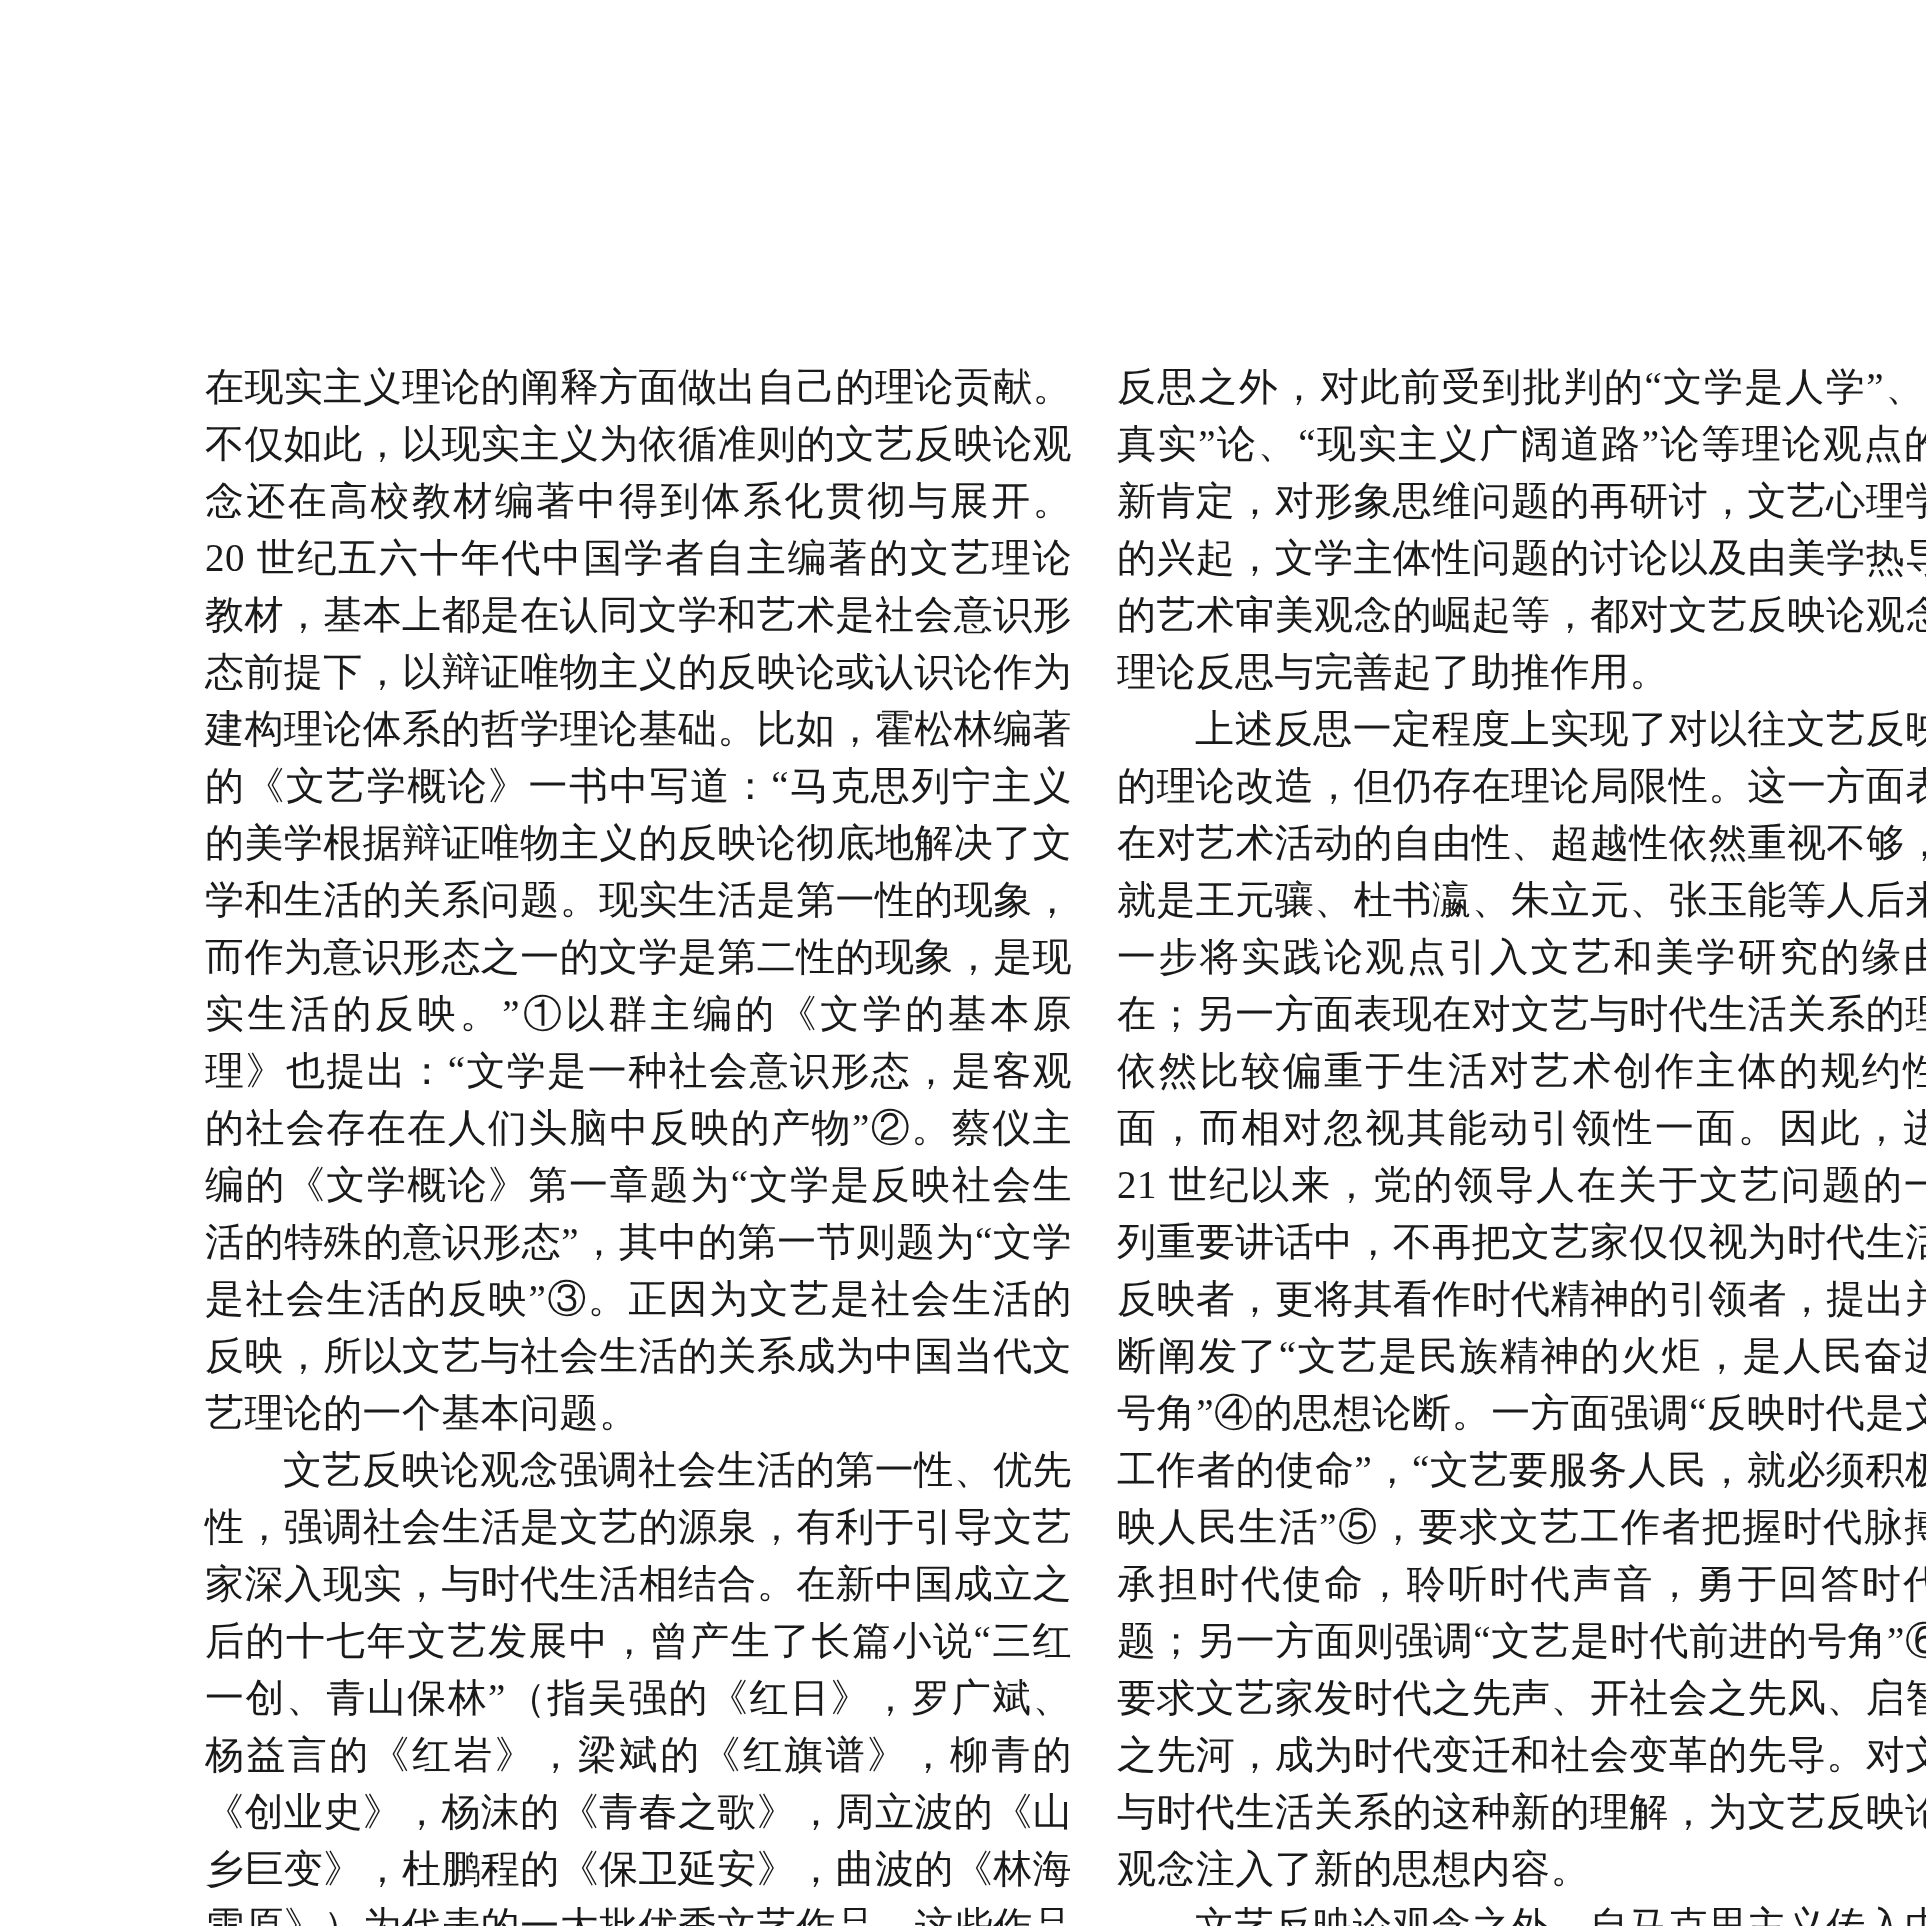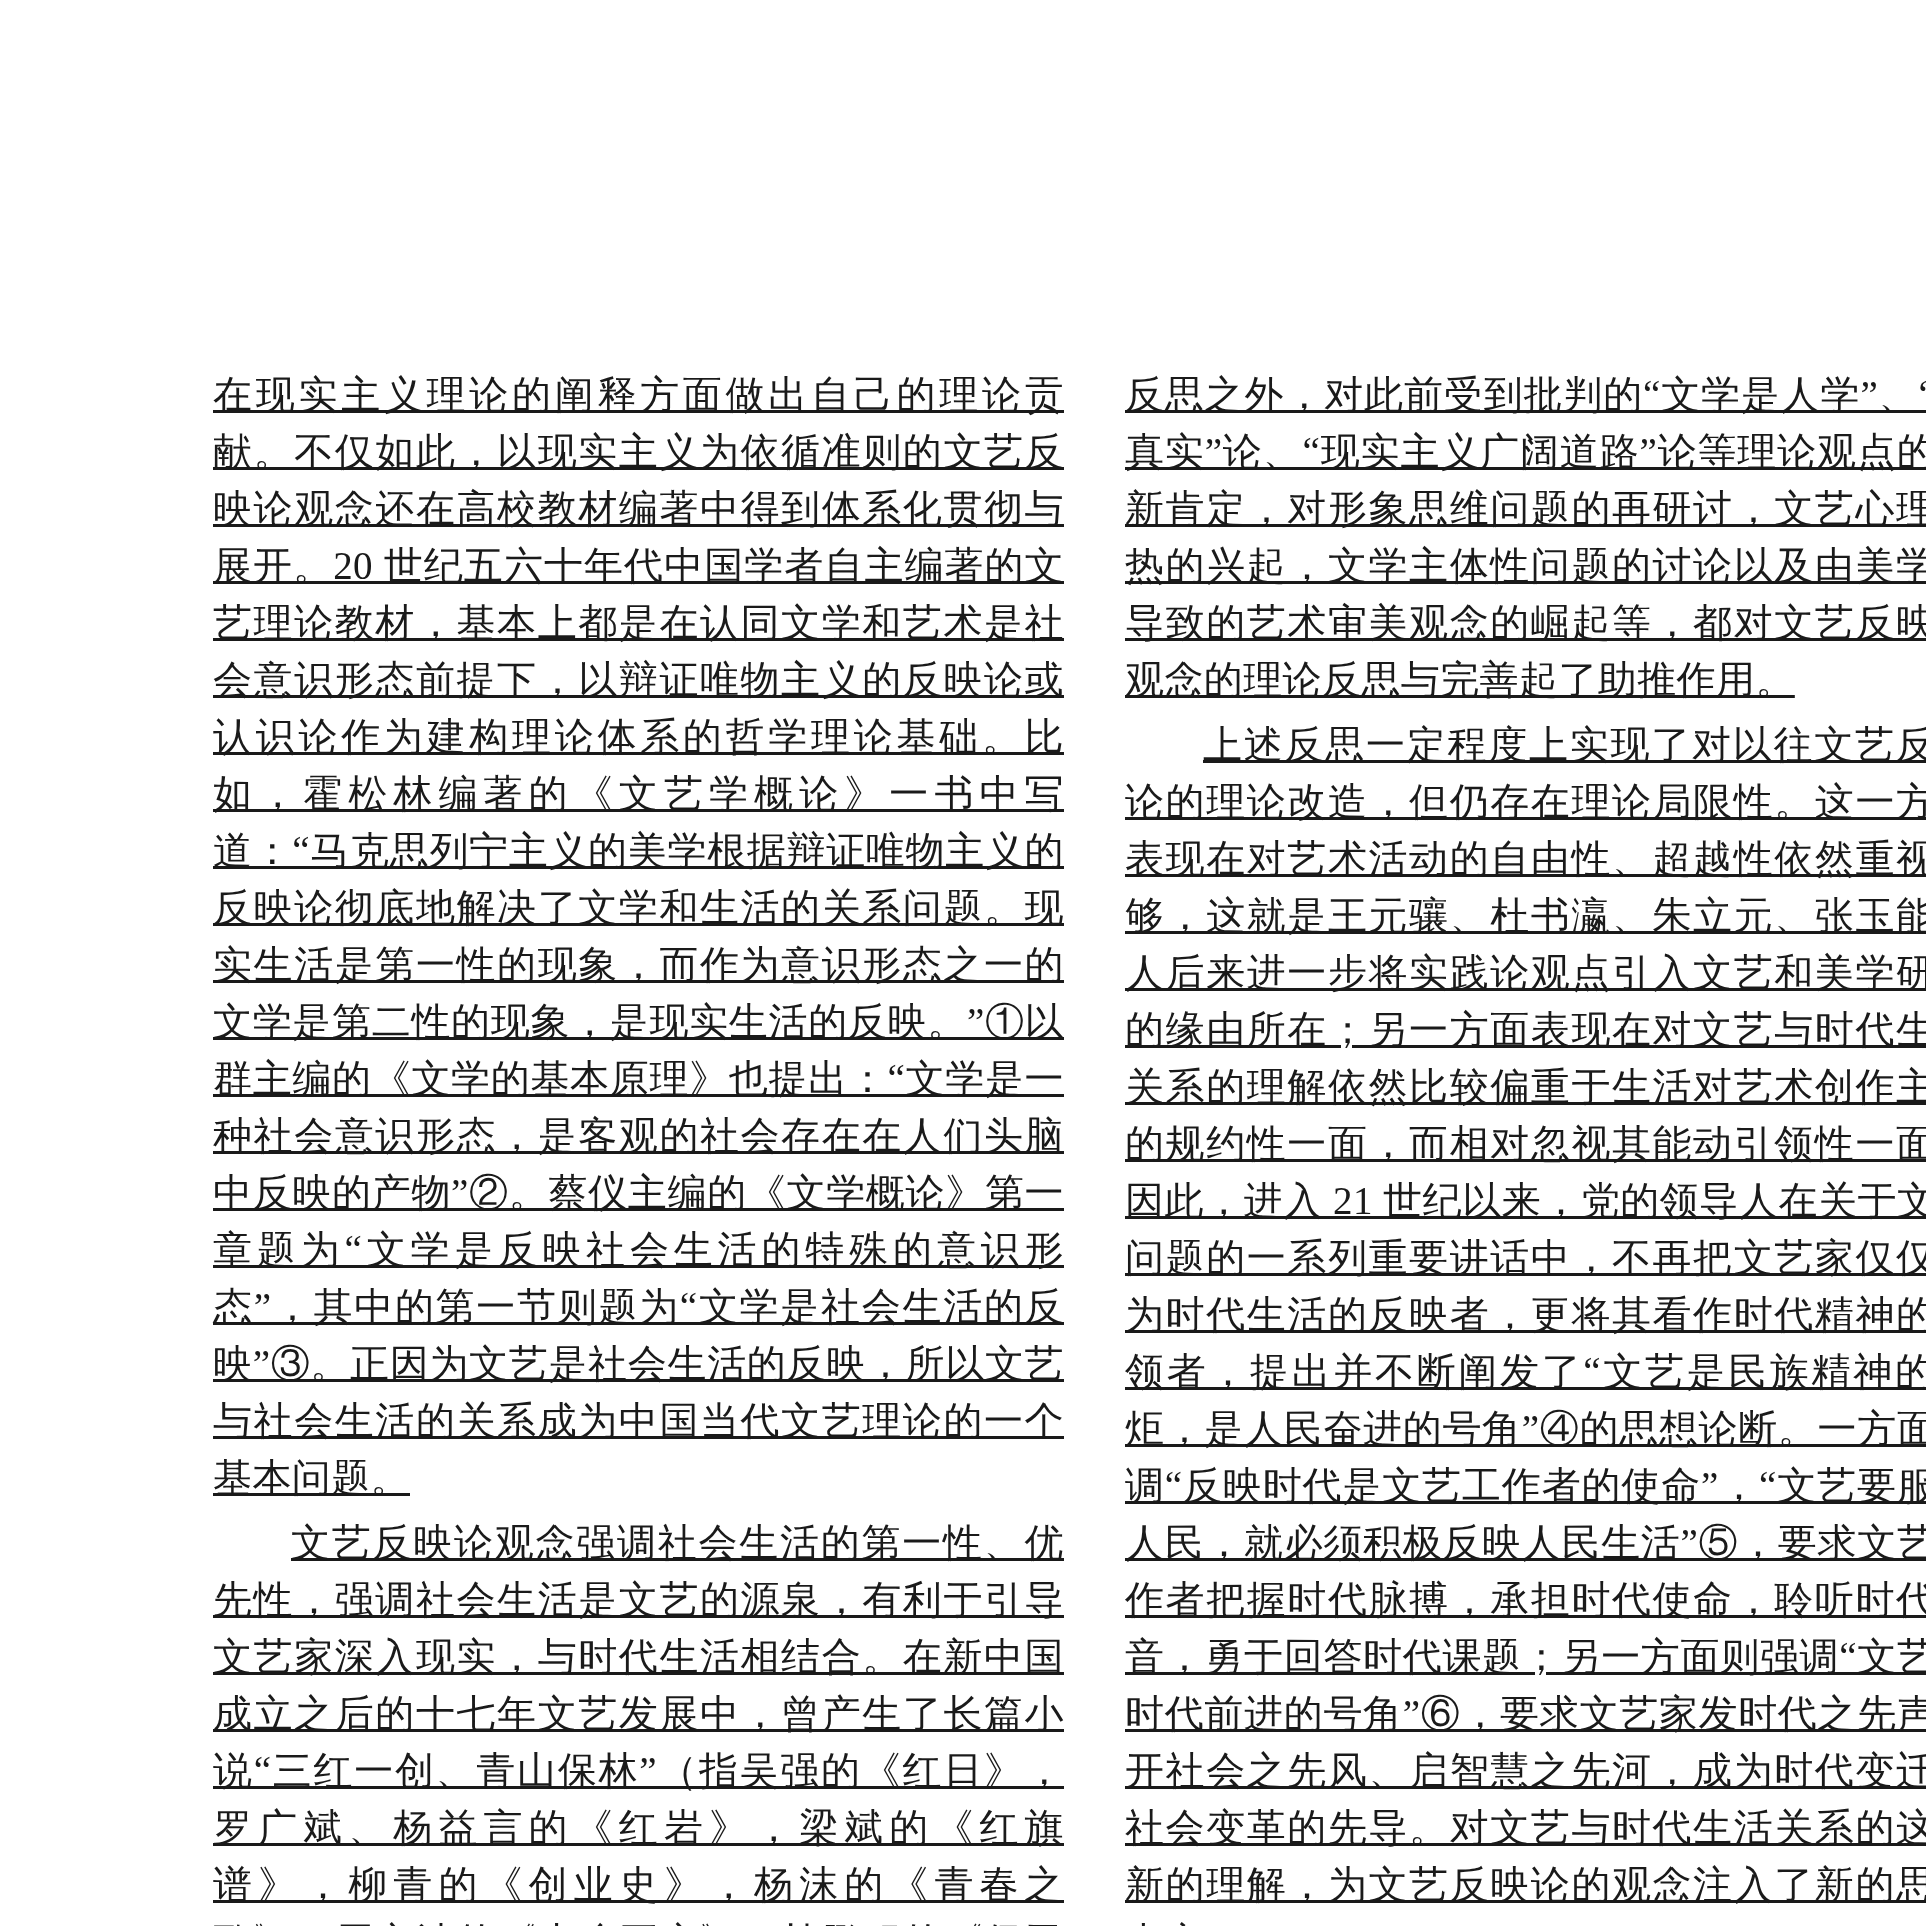--- a/index.html
+++ b/index.html
@@ -17,21 +17,21 @@
     top: 358px;
     width: 867px;
     font-size: 39px;
     line-height: 57px;
     text-align: justify;
     text-justify: inter-ideograph;
     letter-spacing: 0.4px;
   }
   .col-left  { left: 205px; }
   .col-right { left: 1117px; }
-  .col p { margin: 8px; padding: 0; text-decoration: underline; }
+  .col p { margin: 0; padding: 0; }
   .col p.indent { text-indent: 2em; }
 </style>
 </head>
 <body>
 
 <div class="page" style="background: rgb(255, 255, 255);">
 
   <section class="col col-left" style="color: rgb(26, 26, 26);">
     <p class="para">在现实主义理论的阐释方面做出自己的理论贡献。不仅如此，以现实主义为依循准则的文艺反映论观念还在高校教材编著中得到体系化贯彻与展开。20 世纪五六十年代中国学者自主编著的文艺理论教材，基本上都是在认同文学和艺术是社会意识形态前提下，以辩证唯物主义的反映论或认识论作为建构理论体系的哲学理论基础。比如，霍松林编著的《文艺学概论》一书中写道：“马克思列宁主义的美学根据辩证唯物主义的反映论彻底地解决了文学和生活的关系问题。现实生活是第一性的现象，而作为意识形态之一的文学是第二性的现象，是现实生活的反映。”①以群主编的《文学的基本原理》也提出：“文学是一种社会意识形态，是客观的社会存在在人们头脑中反映的产物”②。蔡仪主编的《文学概论》第一章题为“文学是反映社会生活的特殊的意识形态”，其中的第一节则题为“文学是社会生活的反映”③。正因为文艺是社会生活的反映，所以文艺与社会生活的关系成为中国当代文艺理论的一个基本问题。</p>
     <p class="para indent">文艺反映论观念强调社会生活的第一性、优先性，强调社会生活是文艺的源泉，有利于引导文艺家深入现实，与时代生活相结合。在新中国成立之后的十七年文艺发展中，曾产生了长篇小说“三红一创、青山保林”（指吴强的《红日》，罗广斌、杨益言的《红岩》，梁斌的《红旗谱》，柳青的《创业史》，杨沫的《青春之歌》，周立波的《山乡巨变》，杜鹏程的《保卫延安》，曲波的《林海雪原》）为代表的一大批优秀文艺作品，这些作品立足中国现当代历史发展和社会变迁的现实，对中国现代时期的革命历史和新中国的工农业建设成就做了生动的描写和反映，书写下新中国文艺辉煌动人的特殊画卷，不仅在当时产生了普遍的艺术影响，直至今日仍有其持续的艺术魅力。可见，文艺反映论观念是有其理论价值并产生了积极理论效应的。但是，20 世纪五六十年代的主流学界和文艺创作，的确存在对文艺创造的主观能动性和个人性等重视不够的问题。改革开放新时期之后，学界对这种文艺观念给予了深刻的历史反思，意识到以往的文艺反映论之机械唯物主义的缺点，开始注重文艺创作的个人性、主观性，将个人情感、自由意志以及非理性的无意识甚至本能欲望等引入文艺反映内容之中。除了对文艺反映论思想的直接</p>

